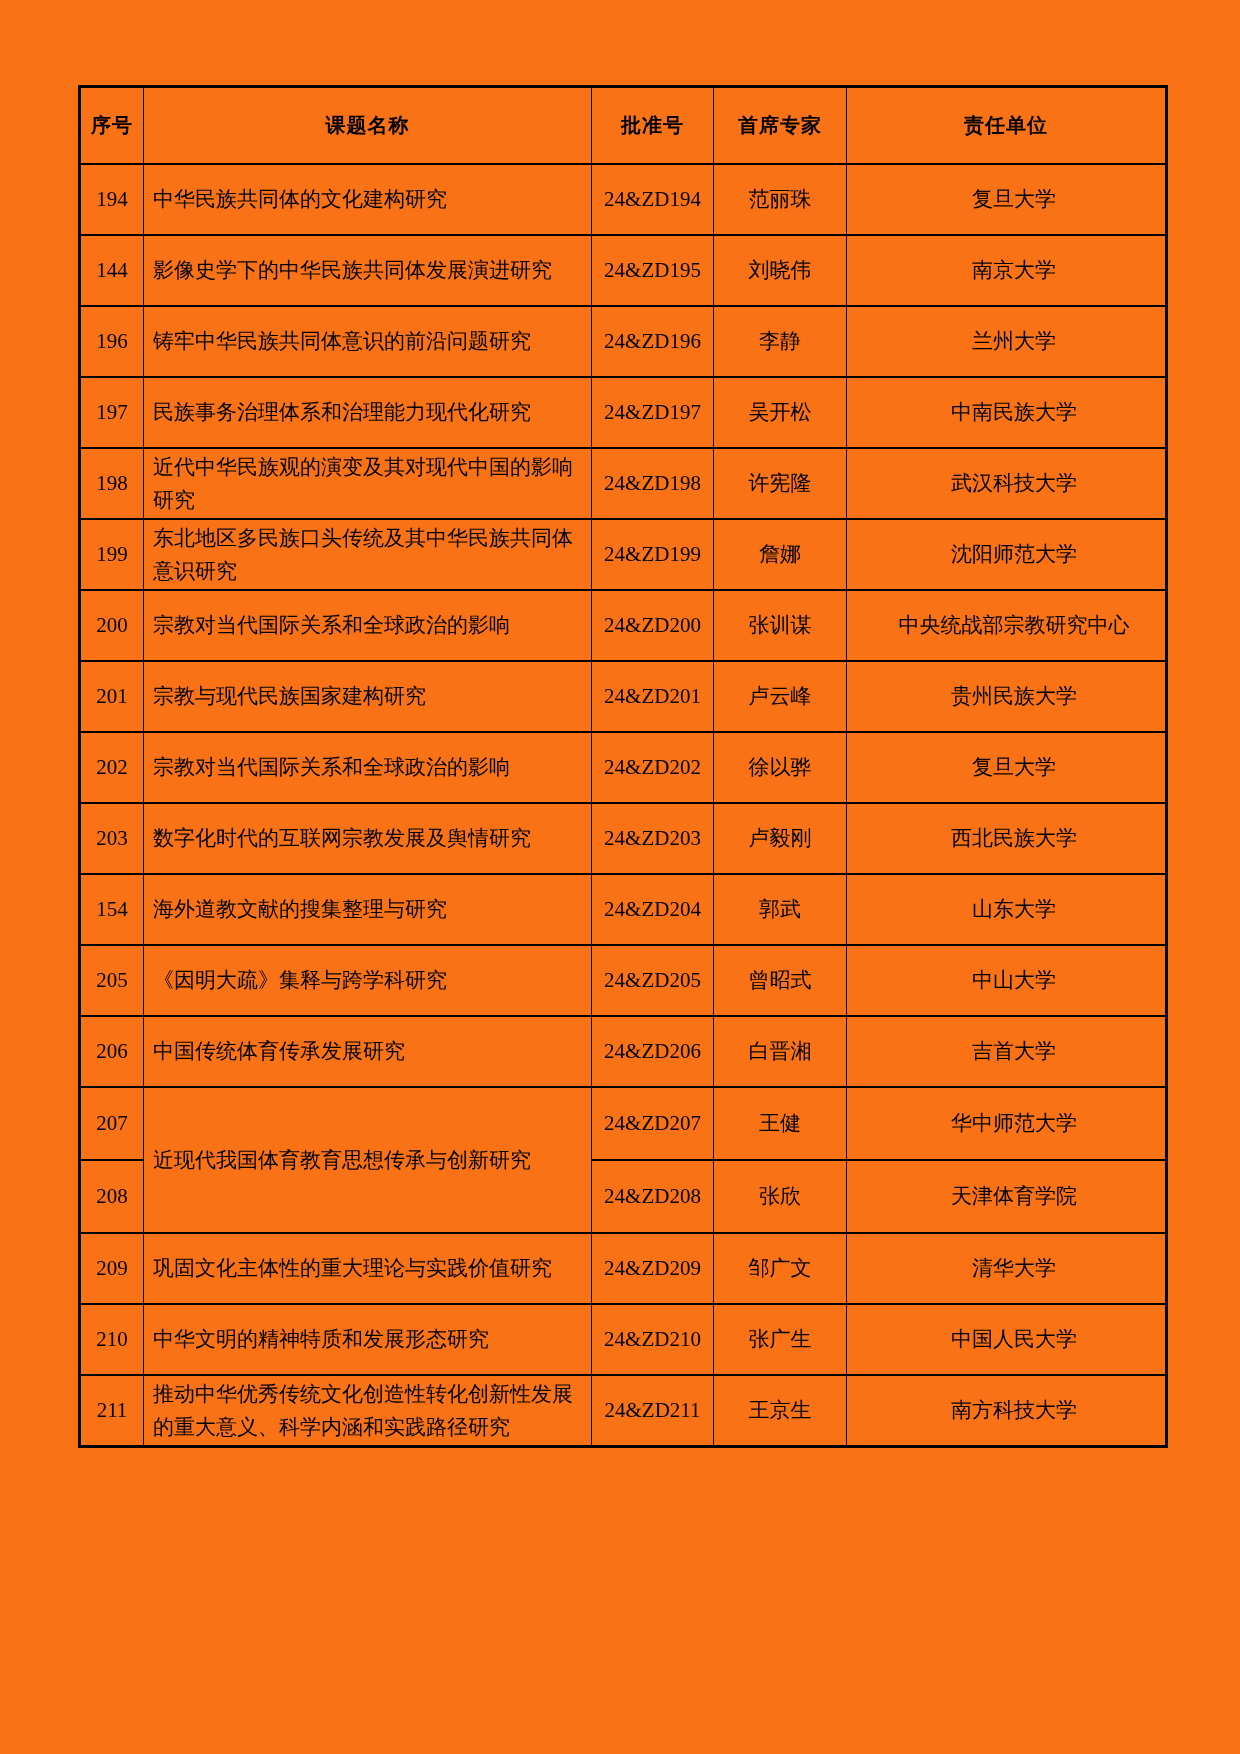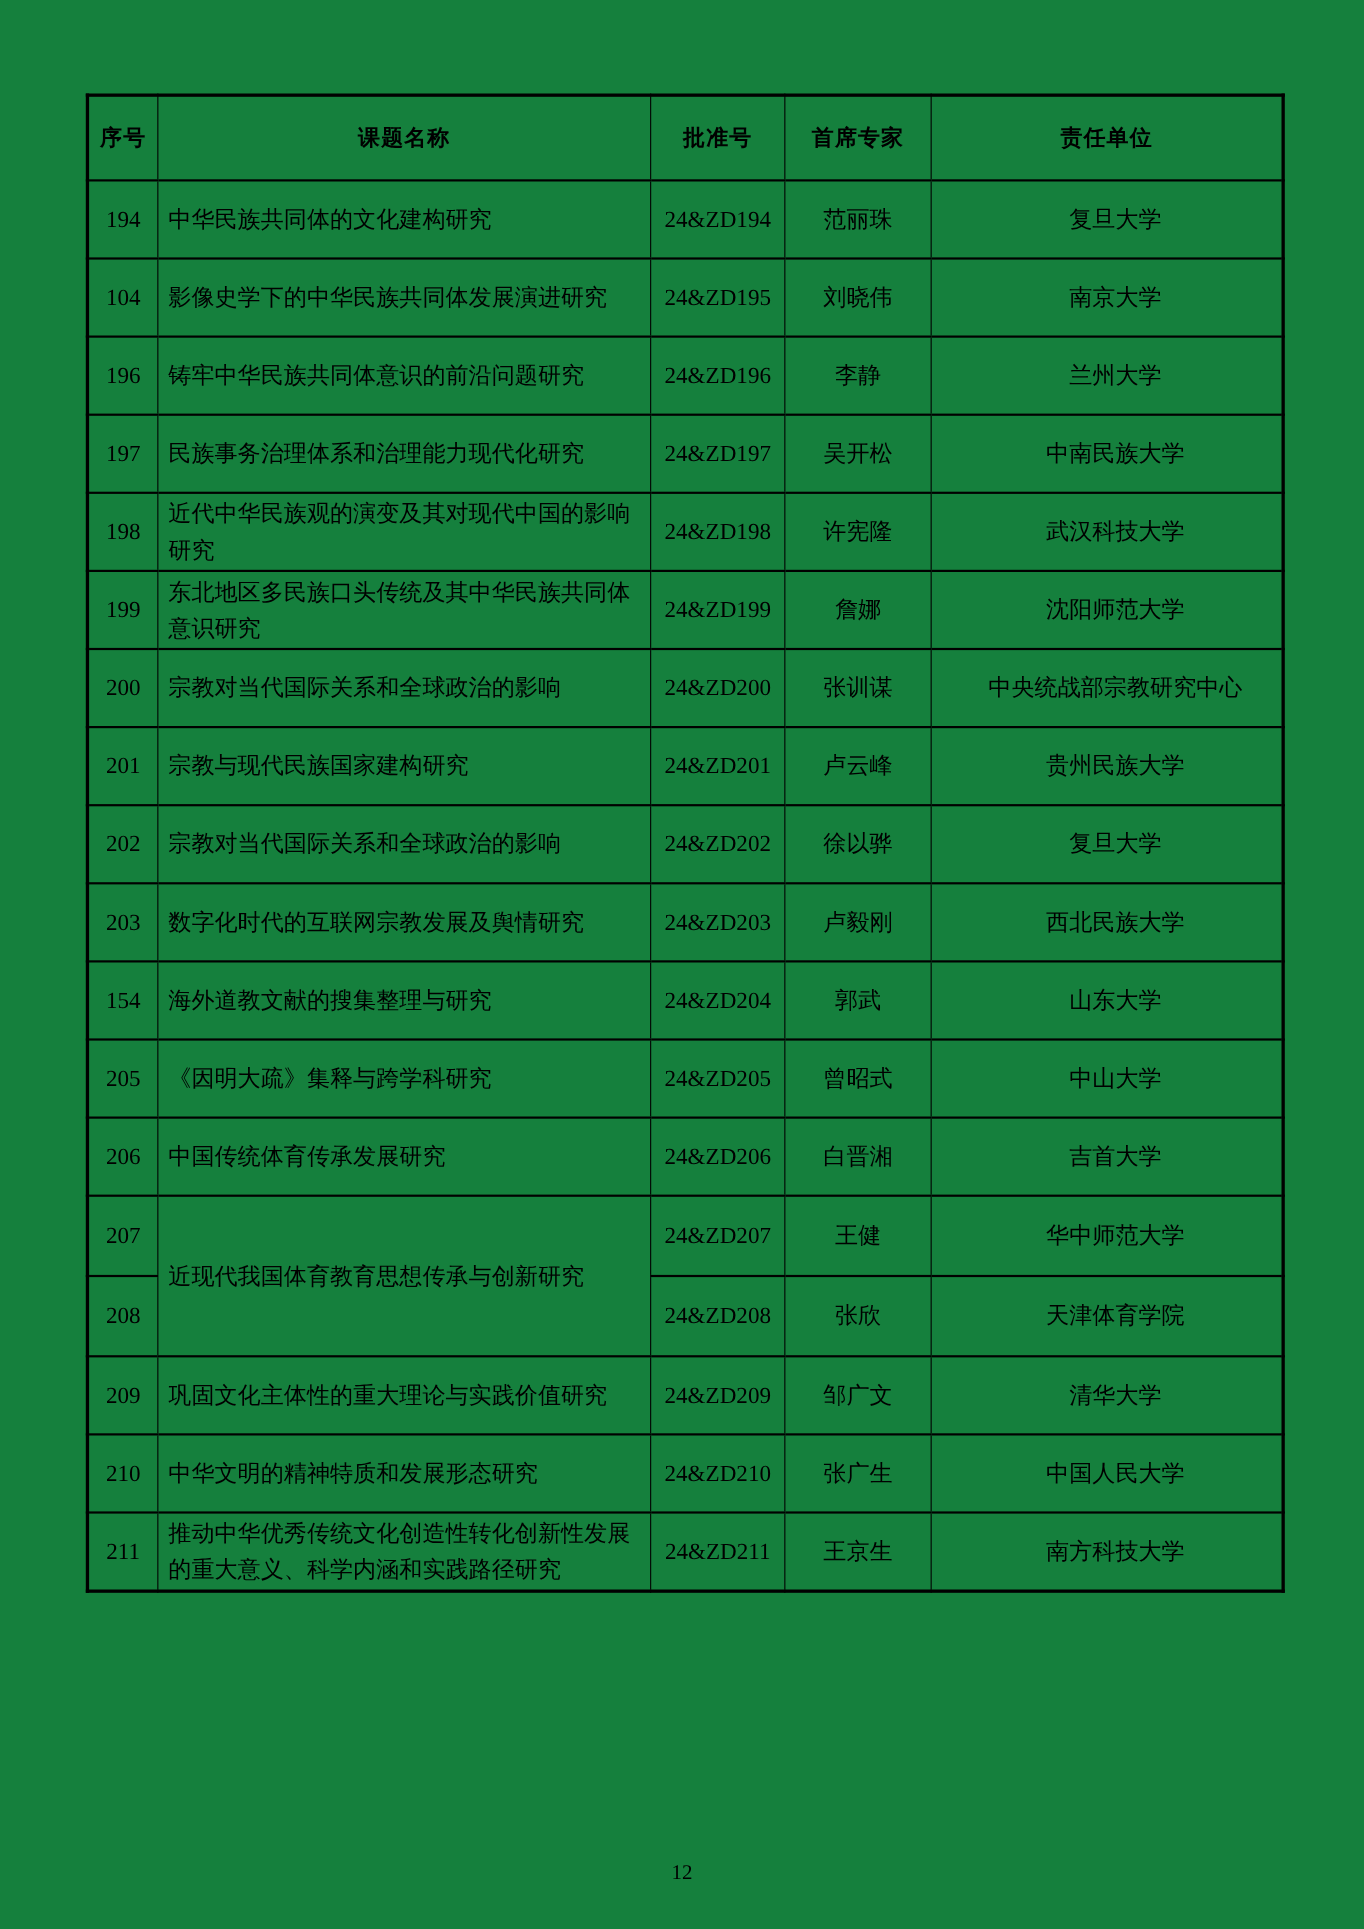--- a/index.html
+++ b/index.html
@@ -6,21 +6,21 @@
     margin: 0;
     padding: 0;
     background: #ffffff;
     font-family: "Liberation Serif", "DejaVu Serif", serif;
     color: #000000;
   }
   .page {
     position: relative;
     width: 1240px;
     height: 1754px;
-    background: #15803d;
+    background: #f97316;
     overflow: hidden;
   }
   table.doc-table {
     position: absolute;
     left: 78px;
     top: 85px;
     width: 1087px;
     border-collapse: collapse;
     table-layout: fixed;
   }
@@ -100,21 +100,21 @@
     </thead>
     <tbody>
       <tr class="data-row">
         <td class="cell-no">194</td>
         <td class="cell-title">中华民族共同体的文化建构研究</td>
         <td class="cell-grant">24&amp;ZD194</td>
         <td class="cell-expert">范丽珠</td>
         <td class="cell-org">复旦大学</td>
       </tr>
       <tr class="data-row">
-        <td class="cell-no">104</td>
+        <td class="cell-no">144</td>
         <td class="cell-title">影像史学下的中华民族共同体发展演进研究</td>
         <td class="cell-grant">24&amp;ZD195</td>
         <td class="cell-expert">刘晓伟</td>
         <td class="cell-org">南京大学</td>
       </tr>
       <tr class="data-row">
         <td class="cell-no">196</td>
         <td class="cell-title">铸牢中华民族共同体意识的前沿问题研究</td>
         <td class="cell-grant">24&amp;ZD196</td>
         <td class="cell-expert">李静</td>
@@ -220,15 +220,14 @@
       <tr class="data-row">
         <td class="cell-no">211</td>
         <td class="cell-title">推动中华优秀传统文化创造性转化创新性发展的重大意义、科学内涵和实践路径研究</td>
         <td class="cell-grant">24&amp;ZD211</td>
         <td class="cell-expert">王京生</td>
         <td class="cell-org">南方科技大学</td>
       </tr>
     </tbody>
   </table>
 
-  <div class="page-number">12</div>
 
 </div>
 
 </body></html>

